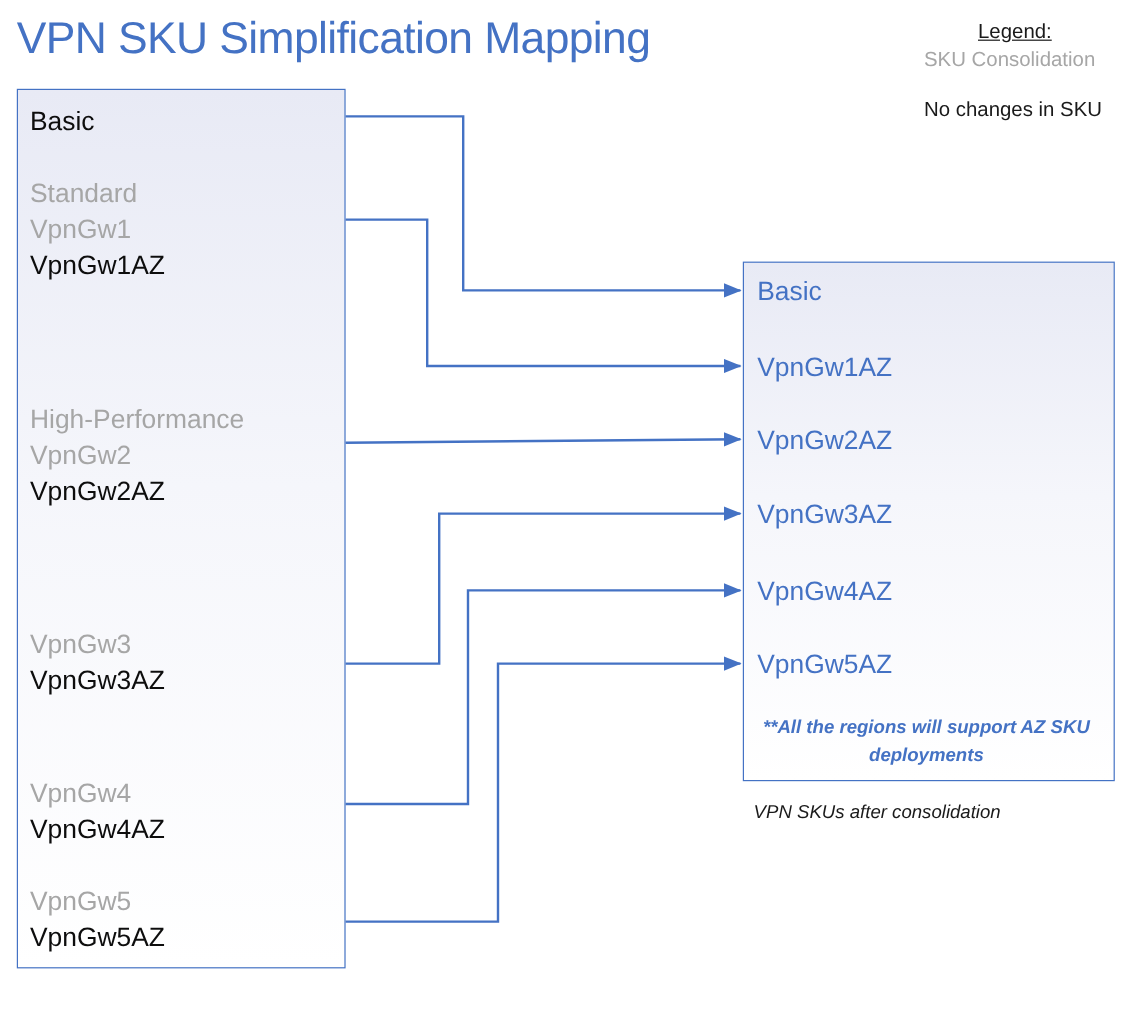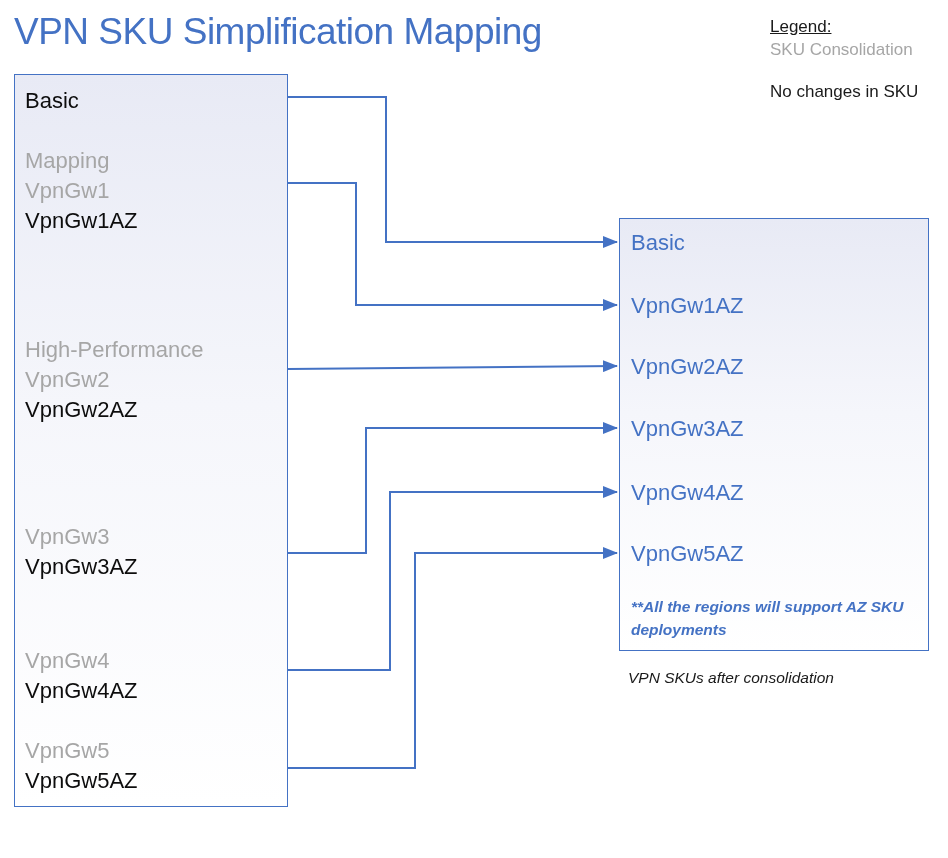--- a/index.html
+++ b/index.html
@@ -21,21 +21,21 @@
     letter-spacing: -0.5px;
     white-space: nowrap;
   }
   .legend {
     position: absolute;
     left: 770px; top: 16px;
     font-size: 17px;
     line-height: 22.5px;
     color: #1a1a1a;
   }
-  .legend .heading { display: block; text-decoration: underline; color: #1a1a1a; }
+  .legend .heading { display: block; text-decoration: underline; color: #1a1a1a; margin-left: 45px; }
   .legend .item-gray { display: block; color: #a6a6a6; }
   .legend .item-black { display: block; color: #1a1a1a; margin-top: 20px; }
 
   .sku-box {
     position: absolute;
     border: 1.5px solid #4472c4;
     background: linear-gradient(180deg, #e8eaf5 0%, #f5f6fb 45%, #ffffff 100%);
   }
   .box-before { left: 14px; top: 74px; width: 274px; height: 733px; }
   .box-after  { left: 619px; top: 218px; width: 310px; height: 433px; }
@@ -55,20 +55,21 @@
   }
   .after-note {
     position: absolute;
     left: 11px; top: 376px;
     width: 282px;
     font-size: 15.5px;
     line-height: 23px;
     font-style: italic;
     font-weight: 600;
     color: #4472c4;
+    text-align: center;
   }
   .caption {
     position: absolute;
     font-size: 15.5px;
     font-style: italic;
     color: #1a1a1a;
     white-space: nowrap;
   }
   .caption-before { left: 25px; top: 831px; }
   .caption-after  { left: 628px; top: 669px; }
@@ -109,21 +110,21 @@
     <path class="connector" d="M288,553 H366 V428 H617" marker-end="url(#arrowhead)"></path>
     <path class="connector" d="M288,670 H390 V492 H617" marker-end="url(#arrowhead)"></path>
     <path class="connector" d="M288,768 H415 V553 H617" marker-end="url(#arrowhead)"></path>
   </svg>
 
   <div class="sku-box box-before">
     <div class="sku-group" style="top: 11px;">
       <span class="sku-line black">Basic</span>
     </div>
     <div class="sku-group" style="top: 71px;">
-      <span class="sku-line gray">Mapping</span>
+      <span class="sku-line gray">Standard</span>
       <span class="sku-line gray">VpnGw1</span>
       <span class="sku-line black">VpnGw1AZ</span>
     </div>
     <div class="sku-group" style="top: 260px;">
       <span class="sku-line gray">High-Performance</span>
       <span class="sku-line gray">VpnGw2</span>
       <span class="sku-line black">VpnGw2AZ</span>
     </div>
     <div class="sku-group" style="top: 447px;">
       <span class="sku-line gray">VpnGw3</span>

